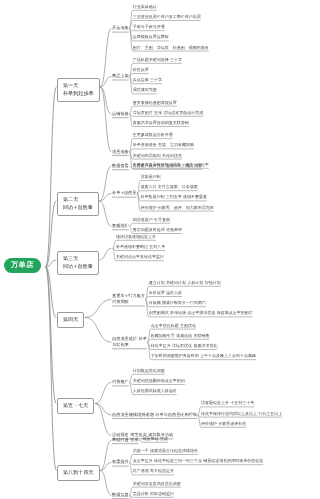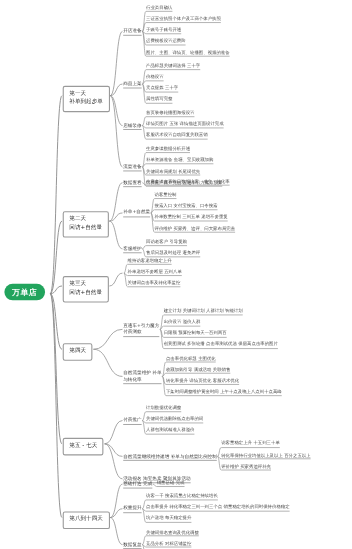--- a/index.html
+++ b/index.html
@@ -193,21 +193,21 @@
       <path d="M 129.75 462.5 C 131.125 462.5, 130.875 474.9, 132.25 474.9" fill="none" stroke="#8d8d8d" stroke-width="0.6" stroke-linecap="round"></path>
       <line x1="112" y1="498.7" x2="128.75" y2="498.7" stroke="#8d8d8d" stroke-width="0.7"></line>
       <path d="M 100.5625 470.5 C 106.303125 470.5, 105.259375 495.09999999999997, 111 495.09999999999997" fill="none" stroke="#8d8d8d" stroke-width="0.7" stroke-linecap="round"></path>
       <line x1="132.75" y1="487.09999999999997" x2="180.75" y2="487.09999999999997" stroke="#8d8d8d" stroke-width="0.6"></line>
       <path d="M 129.75 495.09999999999997 C 131.125 495.09999999999997, 130.875 487.09999999999997, 132.25 487.09999999999997" fill="none" stroke="#8d8d8d" stroke-width="0.6" stroke-linecap="round"></path>
       <line x1="132.75" y1="497.29999999999995" x2="174.03125" y2="497.29999999999995" stroke="#8d8d8d" stroke-width="0.6"></line>
       <path d="M 129.75 495.09999999999997 C 131.125 495.09999999999997, 130.875 497.29999999999995, 132.25 497.29999999999995" fill="none" stroke="#8d8d8d" stroke-width="0.6" stroke-linecap="round"></path>
       <line x1="132.75" y1="507.49999999999994" x2="199.296875" y2="507.49999999999994" stroke="#8d8d8d" stroke-width="0.6"></line>
       <path d="M 129.75 495.09999999999997 C 131.125 495.09999999999997, 130.875 507.49999999999994, 132.25 507.49999999999994" fill="none" stroke="#8d8d8d" stroke-width="0.6" stroke-linecap="round"></path>
     </svg>
-<div class="root" style="left: 4px; top: 258px;">万单店</div>
+<div class="root" style="left: 4px; top: 258px; font-family: Liberation Mono, monospace;">万单店</div>
     <div class="branch" style="left: 57px; top: 78px;">
       <div class="l2">第一天</div>
       <div class="l2">补单到起步单</div>
     </div>
     <div class="n2" style="left: 112px; top: 25.3px;">
       <span>开店准备</span>
     </div>
     <div class="leaf" style="left: 132.75px; top: 3.7px;">行业类目确认</div>
     <div class="leaf" style="left: 132.75px; top: 13.9px;">三证营业执照个体户及工商个体户执照</div>
     <div class="leaf" style="left: 132.75px; top: 24.1px;">子账号子账号开通</div>

